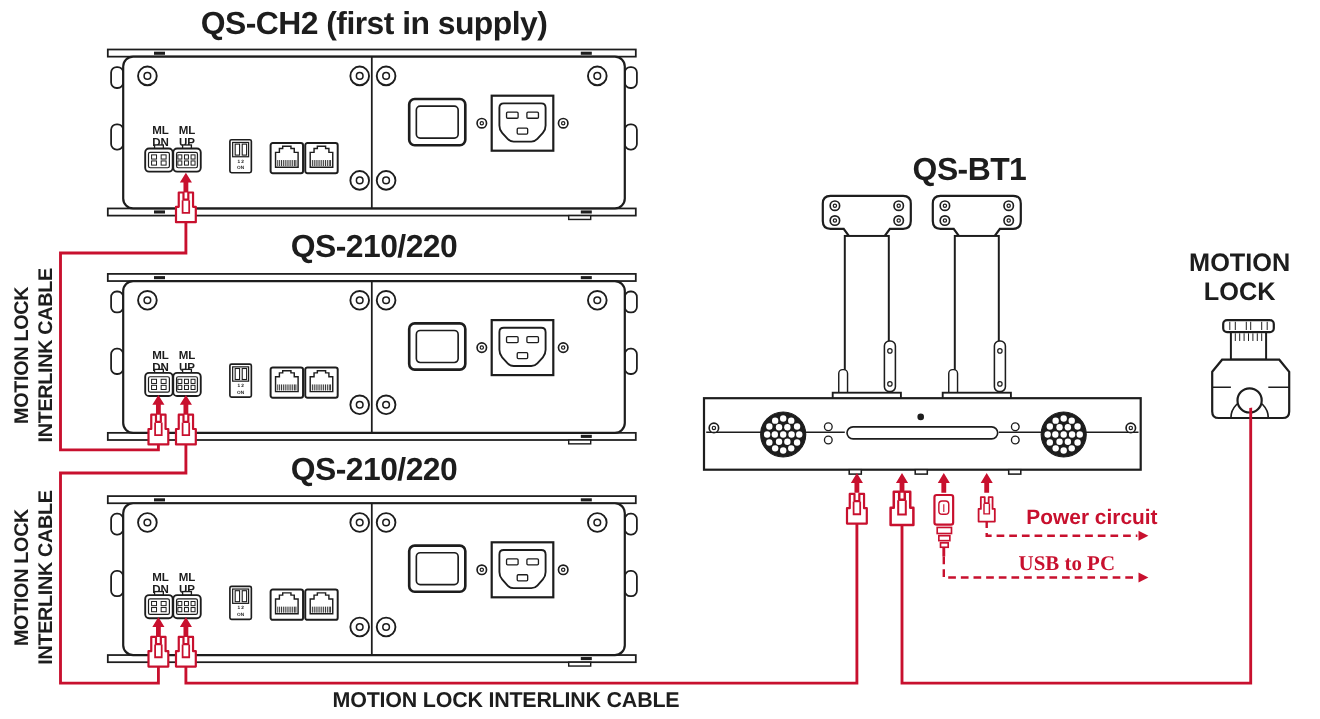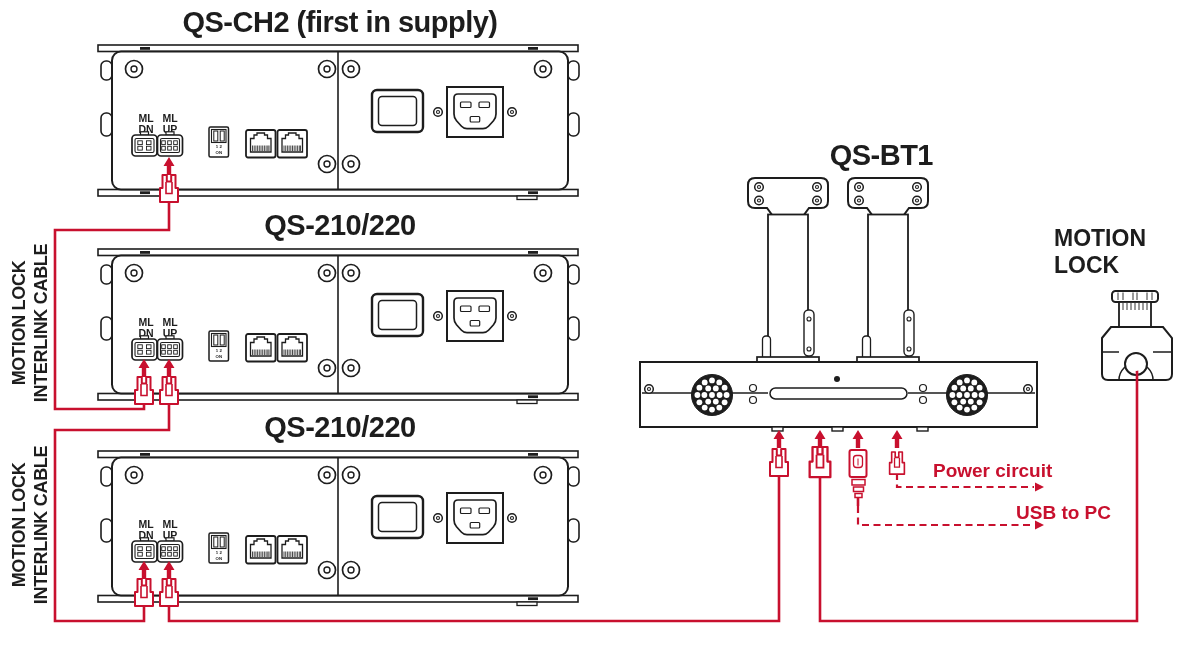--- a/index.html
+++ b/index.html
@@ -12,21 +12,21 @@
   .cable{fill:none;stroke:#C8102E;stroke-width:2.6;}
   .cabledash{fill:none;stroke:#C8102E;stroke-width:2.2;stroke-dasharray:7 4.5;}
   .redln{fill:#fff;stroke:#C8102E;}
   .rednofill{fill:none;stroke:#C8102E;}
   .redfill{fill:#C8102E;stroke:none;}
   text.ml{font:bold 10.5px "Liberation Sans",sans-serif;fill:#1d1d1d;text-anchor:middle;}
   text.dip{font:bold 4.3px "Liberation Sans",sans-serif;fill:#1d1d1d;text-anchor:middle;}
   .lbl{position:absolute;font-weight:bold;color:#1d1d1d;white-space:nowrap;}
   .utitle{width:480px;text-align:center;font-size:29px;letter-spacing:-0.5px;}
   .bt1title{width:190px;text-align:center;font-size:29px;letter-spacing:-0.5px;}
-  .mltitle{width:146px;font-size:23px;line-height:1.18;}
+  .mltitle{width:146px;text-align:center;font-size:23px;line-height:1.18;}
   .redlbl{color:#C8102E;font-size:19px;}
   .bottomlbl{width:364px;text-align:center;font-size:19.5px;letter-spacing:-0.2px;}
   .vlabel{position:absolute;left:-70px;width:200px;height:46px;display:flex;flex-direction:column;
           justify-content:center;text-align:center;font-size:18px;font-weight:bold;line-height:1.25;
           transform:rotate(-90deg);letter-spacing:-0.3px;}
   .vlabel span{display:block;}
 </style>
 </head>
 <body>
 
@@ -247,21 +247,22 @@
 
   <div class="lbl utitle" style="left:100px;top:6px;">QS-CH2 (first in supply)</div>
   <div class="lbl utitle" style="left:100px;top:209px;">QS-210/220</div>
   <div class="lbl utitle" style="left:100px;top:411px;">QS-210/220</div>
   <div class="lbl bt1title" style="left:743px;top:139px;text-align:right;">QS-BT1</div>
   <div class="lbl mltitle" style="left:1054px;top:225px;">
     <span style="display:block">MOTION</span>
     <span style="display:block">LOCK</span>
   </div>
   <div class="lbl redlbl" style="left:933px;top:460px;">Power circuit</div>
-  <div class="lbl redlbl" style="left:1016px;top:502px;">USB to PC</div>
+  <div class="lbl redlbl" style="left:926px;top:502px;font-family:Liberation Serif, serif;">USB to PC</div>
+  <div class="lbl bottomlbl" style="left:278px;top:626px;">MOTION LOCK INTERLINK CABLE</div>
   <div class="vlabel" style="top:300px;">
     <span>MOTION LOCK</span>
     <span>INTERLINK CABLE</span>
   </div>
   <div class="vlabel" style="top:502px;">
     <span>MOTION LOCK</span>
     <span>INTERLINK CABLE</span>
   </div>
 </div>
 

